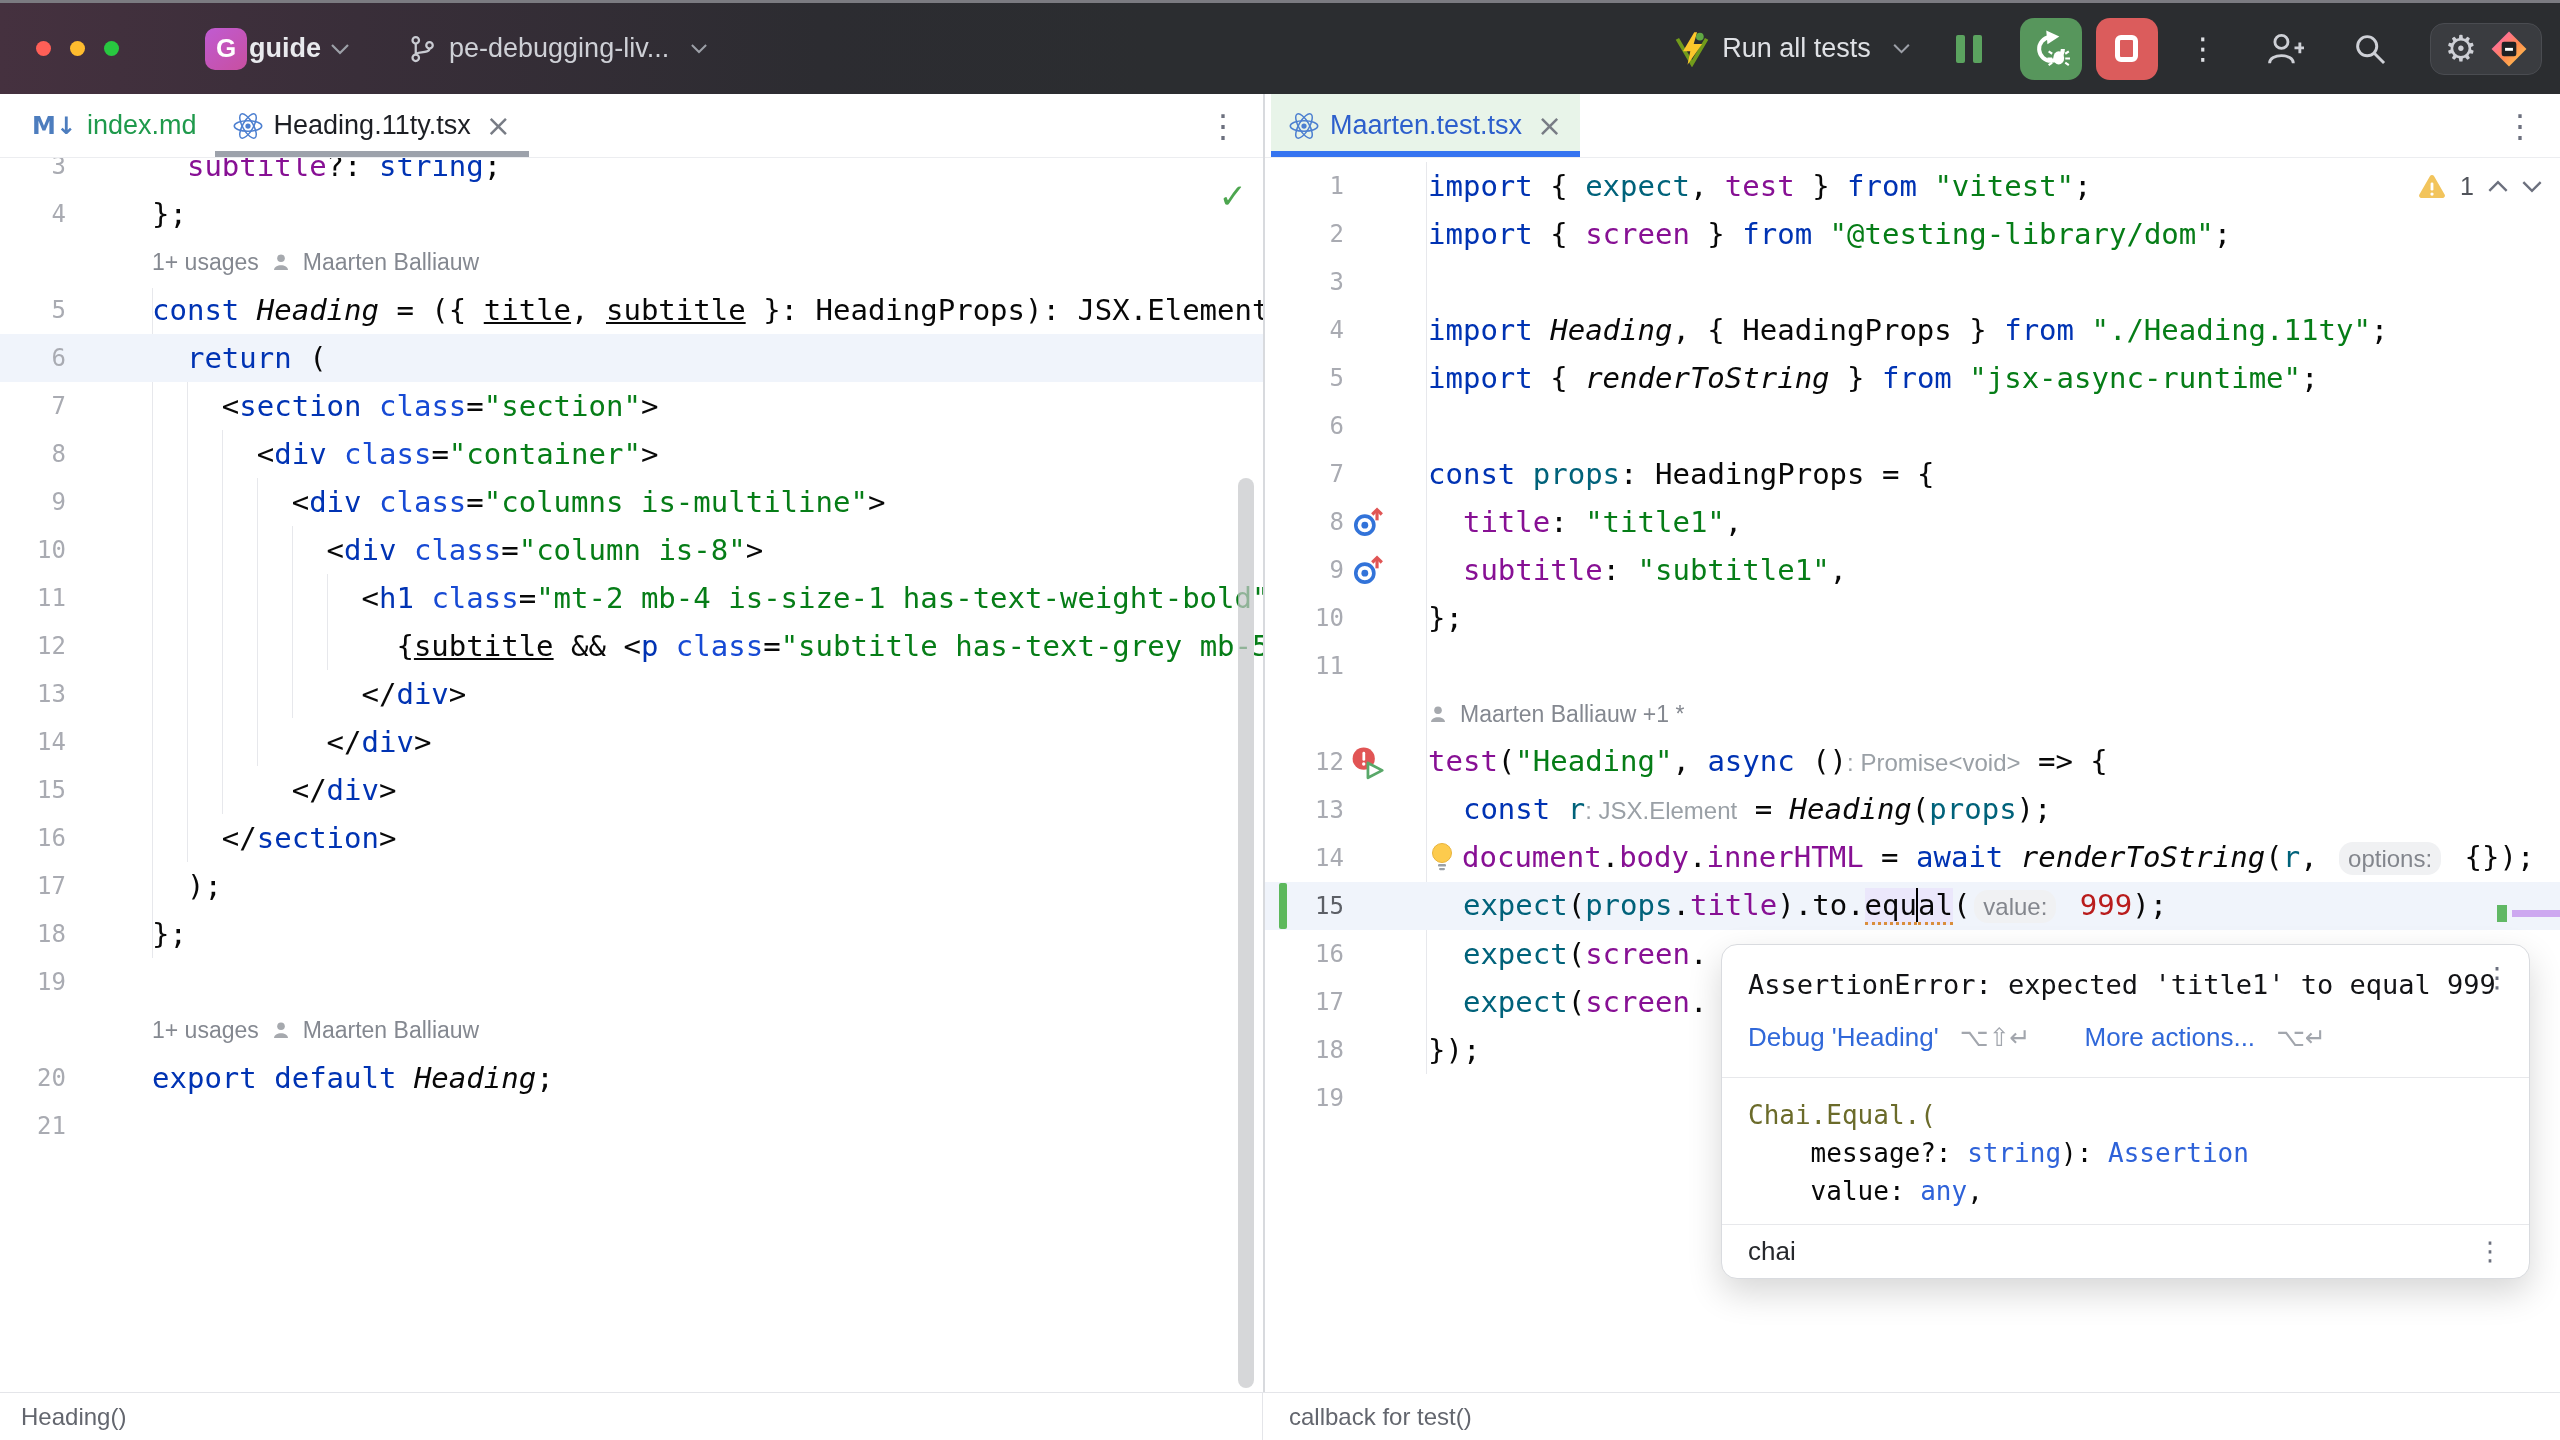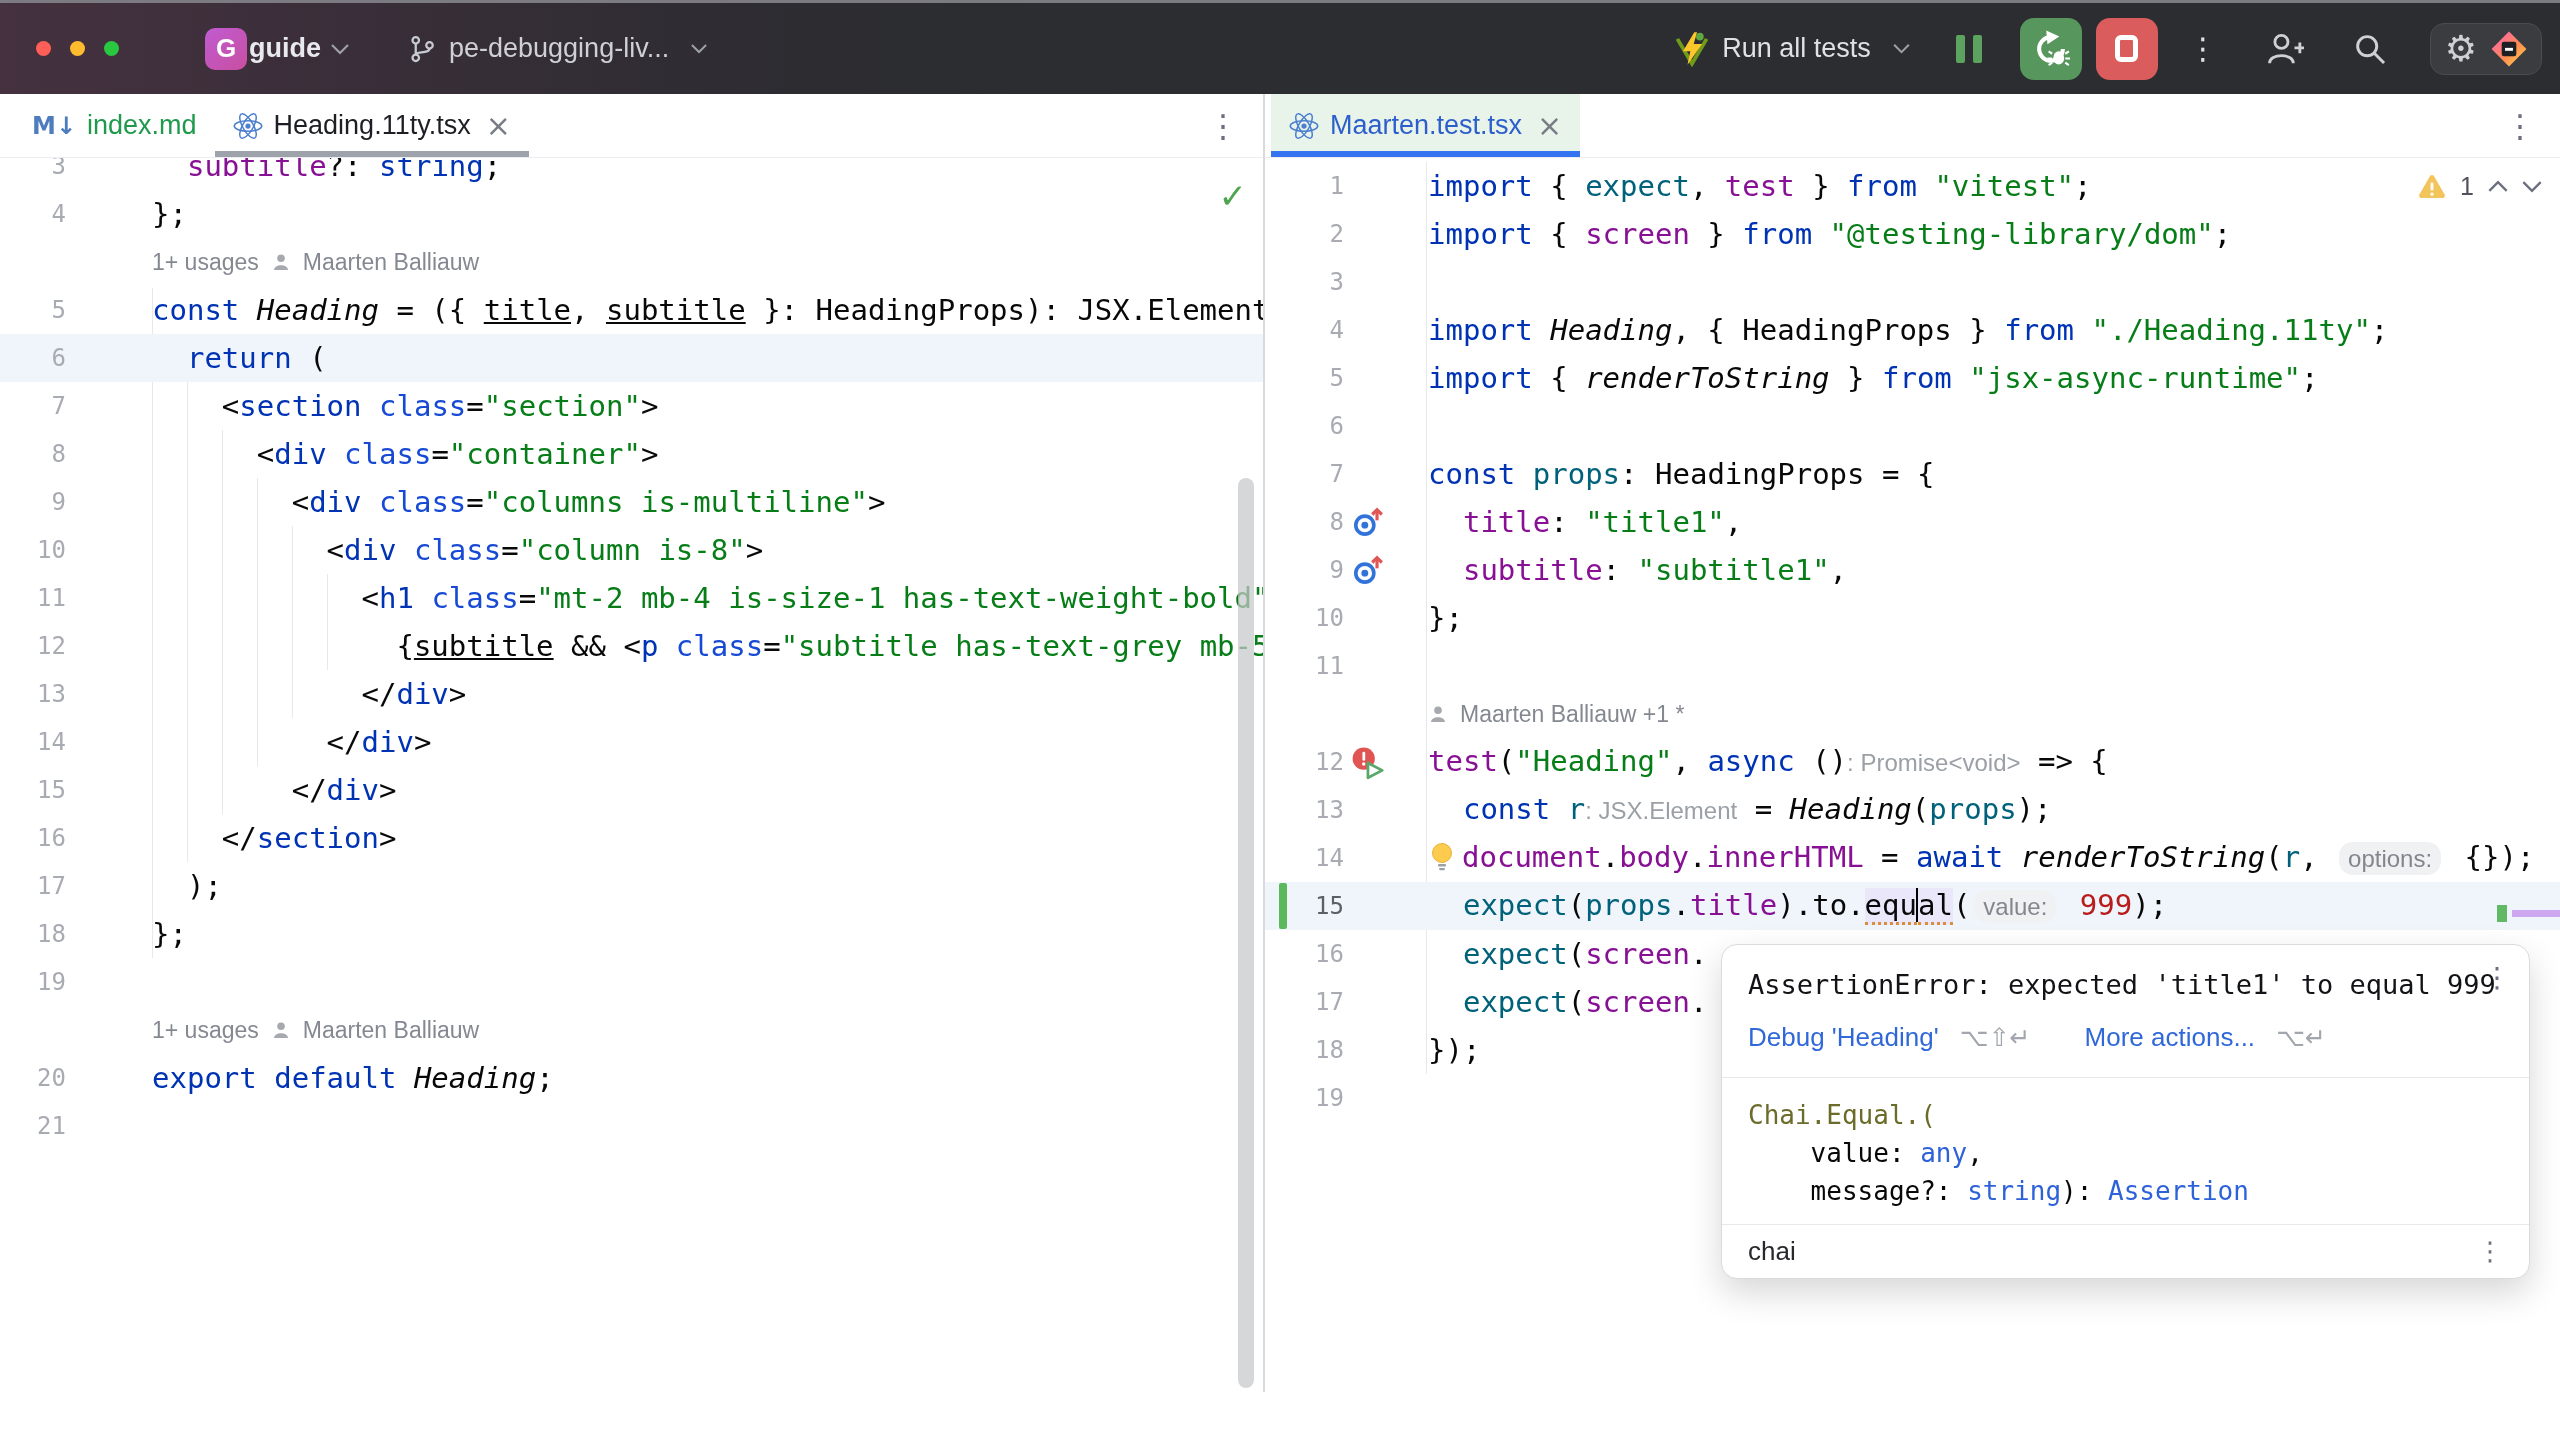--- a/index.html
+++ b/index.html
@@ -514,36 +514,40 @@
                 <polyline points="1,2 9,10 17,2" fill="none" stroke="#6C707E" stroke-width="2.2"></polyline>
               </svg>
           </span>
         </div>
         <div class="stripe-g"></div>
         <div class="stripe-p"></div>
       </div>
     </div>
   </div>
 
+  <div class="statusbar">
+    <div class="crumb l">Heading()</div>
+    <div class="crumb r">callback for test()</div>
+  </div>
 
   <div class="tooltip">
     <div class="tt-head">
       <div class="tt-error">AssertionError: expected 'title1' to equal 999</div>
       <span class="tt-kebab">⋮</span>
     </div>
     <div class="tt-actions">
       <span>
         <span class="tt-link">Debug 'Heading'</span>
         <span class="tt-sc">⌥⇧↵</span>
       </span>
       <span>
         <span class="tt-link">More actions...</span>
         <span class="tt-sc">⌥↵</span>
       </span>
     </div>
     <div class="tt-div"></div>
-    <div class="tt-code" id="tt-code"><div><span class="t-olv">Chai.Equal.(</span></div><div><span class="t-pln">    value</span><span class="t-pln">: </span><span class="t-blu">any</span><span class="t-pln">,</span></div><div><span class="t-pln">    message?: </span><span class="t-blu">string</span><span class="t-pln">): </span><span class="t-blu">Assertion</span></div></div>
+    <div class="tt-code" id="tt-code"><div><span class="t-olv">Chai.Equal.(</span></div><div><span class="t-pln">    message?: </span><span class="t-blu">string</span><span class="t-pln">): </span><span class="t-blu">Assertion</span></div><div><span class="t-pln">    value</span><span class="t-pln">: </span><span class="t-blu">any</span><span class="t-pln">,</span></div></div>
     <div class="tt-footer">
       <span>chai</span>
       <span class="kebab2">⋮</span>
     </div>
   </div>
 </div>
 
 </body></html>

